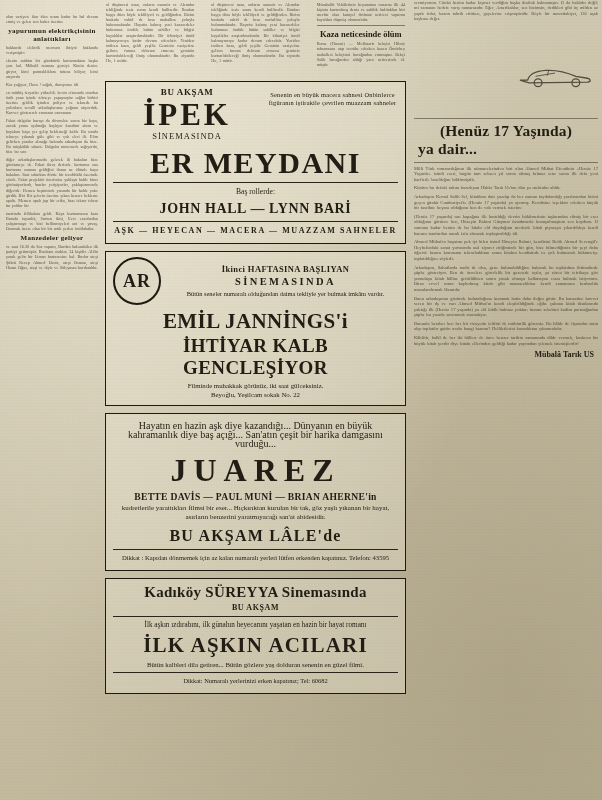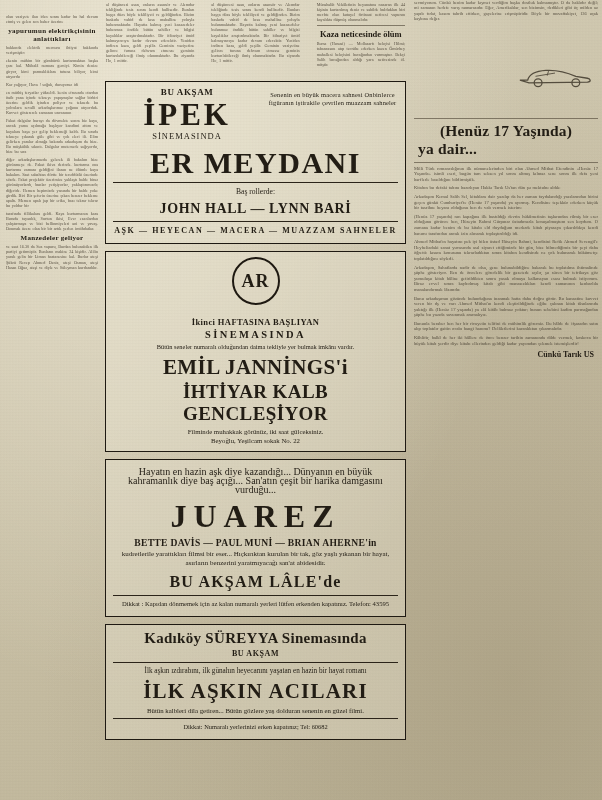--- a/index.html
+++ b/index.html
@@ -147,21 +147,21 @@
   .right-head {
     flex: 1;
     font-size: 6.4px;
     line-height: 8px;
     text-align: center;
     padding-top: 4px;
     letter-spacing: .2px;
   }
 
   
-  .ar-row { display: flex; align-items: center; gap: 12px; flex-direction: column; }
+  .ar-row { display: flex; align-items: center; gap: 12px; }
   .ar-logo {
     width: 44px; height: 44px; border-radius: 50%;
     border: 2.2px solid #1d1811;
     display: flex; align-items: center; justify-content: center;
     font-size: 18px; font-weight: bold; letter-spacing: 1px;
     flex: 0 0 auto;
     background: rgba(225,218,198,.5);
   }
   .ar-right { flex: 1; }
   .ar-head1 { font-size: 8.5px; font-weight: bold; text-align: center; letter-spacing: .4px; }
@@ -336,17 +336,17 @@
       <p>Kitabın bu defaki tabını hazırlıyan Hakkı Tarık Us'tan dün şu mektubu aldık:</p>
       <p>Arkadaşım Kemal Salih Sel, kitablara dair yazılıp da her zaman faydalandığı yazılarından birini geçen günkü Cumhuriyet'te (Henüz 17 yaşında) ya ayırmış. Kendisine teşekkür ederken küçük bir tasrihne beyanı olduğunu ben de vab vermek isterim:</p>
       <p>(Henüz 17 yaşında) nın kapağına ilk bastıldığı devrin hükûmetinin taşlarından rilmiş bir eser olduğunu görünce ben, Hüseyin Rahmi Gürpınar üstadımızla konuşulmuştum sen koydum. O zamana kadar benim de bu kitabı eld duyduğum merkzde kitab piyasaya çıkarıldıkça kendi hanımı tarafından ancak izin alınarak toplaştırıldığı idi.</p>
       <p>Ahmed Mithat'ın hayatını pek iyi bilen üstad Hüseyin Rahmi, kendisini Refik Ahmed Sevengil'e Heybeliadaki sanat yuvasında asıl ziyaret ettiğimizde bir gün, bize bilmediğimiz bir şeyi daha öğretti: kısaca konusunu tekrarladıktan sonra kitabın kendisinde ne çok bulunarak hükümetçe toplatıldığını söyledi.</p>
       <p>Arkadaşım, Sahaflarda nadir de olsa, gene bulunabildiğine bakarak bu toplatılma ihtimalinde şüphe gösteriyor. Ben de öncelere göredelik bir gazetede açılır, şu süren bir tefrikaya göz yumuluşu kitab hâline getirildikten sonra yasak olmaya kalkmayan esası bulmak istiyorum. Biraz evvel sonra kaybolmuş kitab gibi manasızlıkları kendi zamanının kenbarlıla manalandırmak lâzımdır.</p>
       <p>Bunu arkadaşımın gözünde bulunduğuna inanmak hatta daha doğru görür. Bu kanaatine kuvvet veren bir dş ve varı Ahmed Mithat'ın kendi eleştirildiğinde eğibe çalınan kitab tâsnlarında yaktığı ilk (Henüz 17 yaşında) ya elâ kitâb bulmaz yoktur; bunun sebebini kadim parmağından şüphe bu yazıda savunmak aramalıyız.</p>
       <p>Bununla beraber ben her bir rivayetin telifini de mühimlik göremiz. Bu hâlde de ifşasadın satın alıp toplatılır gaitin ocabı hangi hanımı? Delâletlerini karanlıktan çıkarmalıdır.</p>
       <p>Kâhlifir, halkî de her iki hâllere de önce benzer tarihin zamanında dilde vermek, koskoca bir büyük kitab yerdir diye kitabı ellerinden geldiği kadar yayımdan çekmek istemişlerdir!</p>
     </div>
 
-    <div class="byline">Cünkü Tarık US</div>
+    <div class="byline">Mübalâ Tarık US</div>
   </div>
 
   <div class="grain"></div>
 </div>
 
 </body></html>

